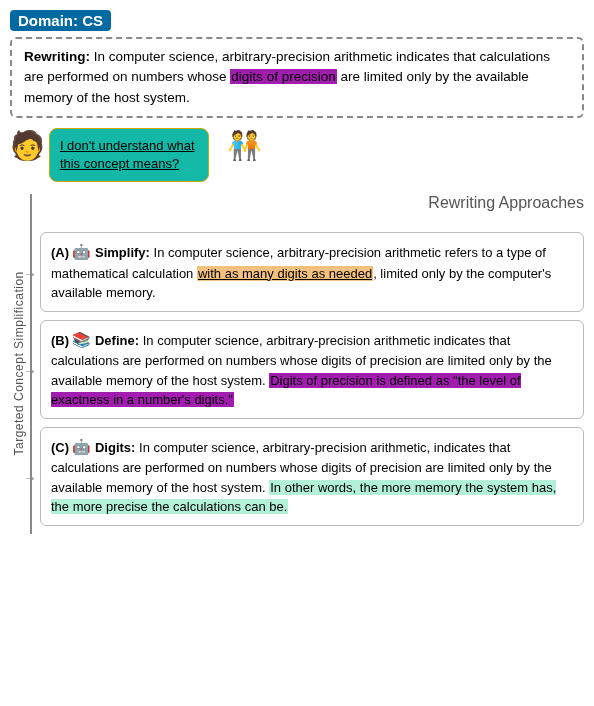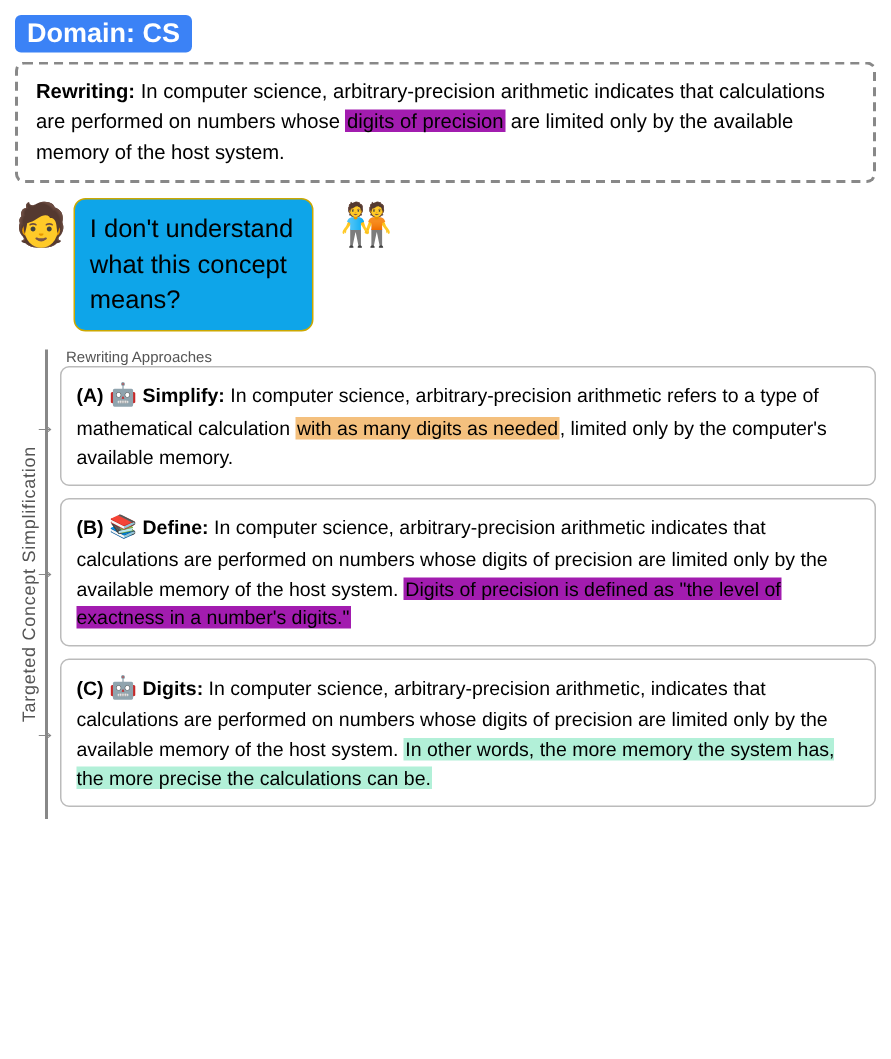--- a/index.html
+++ b/index.html
@@ -9,24 +9,24 @@
       background: #fff;
       width: 594px;
       min-height: 706px;
       padding: 10px;
       position: relative;
     }
 
     
     .domain-badge {
       display: inline-block;
-      background: #3b82f6;
+      background: #0369a1;
       color: #fff;
       font-weight: bold;
-      font-size: 18px;
+      font-size: 15px;
       padding: 2px 8px;
       border-radius: 4px;
       margin-bottom: 6px;
     }
 
     
     .definition-box {
       border: 2px dashed #888;
       border-radius: 6px;
       padding: 8px 12px;
@@ -53,28 +53,29 @@
       display: flex;
       align-items: flex-start;
       gap: 4px;
     }
     .emoji-figure {
       font-size: 28px;
       line-height: 1;
       margin-top: 4px;
     }
     .speech-bubble-yellow {
-      background: #0ea5e9;
+      background: #14b8a6;
       border: 1.5px solid #cca800;
       border-radius: 8px;
       padding: 8px 10px;
-      font-size: 17px;
+      font-size: 13px;
       max-width: 160px;
       line-height: 1.4;
       position: relative;
+      text-decoration: underline;
     }
     .speech-bubble-gray {
       background: #f0f0f0;
       border: 1.5px solid #ccc;
       border-radius: 8px;
       padding: 8px 10px;
       font-size: 13px;
       max-width: 200px;
       line-height: 1.4;
       color: #aaa;
@@ -102,24 +103,25 @@
       padding-right: 2px;
       letter-spacing: 0.5px;
       white-space: nowrap;
     }
     .content-col {
       flex: 1;
       border-left: 2px solid #888;
       padding-left: 8px;
     }
     .rewriting-title {
-      font-size: 10px;
+      font-size: 16px;
       color: #555;
-      margin-bottom: 0;
+      margin-bottom: 20px;
       padding-left: 4px;
+      text-align: right;
     }
 
     
     .approach-box {
       border: 1.5px solid #bbb;
       border-radius: 6px;
       padding: 8px 10px;
       margin-bottom: 8px;
       font-size: 13px;
       line-height: 1.5;
@@ -146,20 +148,21 @@
       padding: 0 1px;
     }
     .highlight-green {
       background: #b2f0d8;
       padding: 0 1px;
     }
 
     
     .hl-orange-underline {
       background: #f4c07e;
+      text-decoration: underline;
     }
   </style>
 </head>
 <body>
 
 
 
 
 <div class="domain-badge">Domain: CS</div>
 

